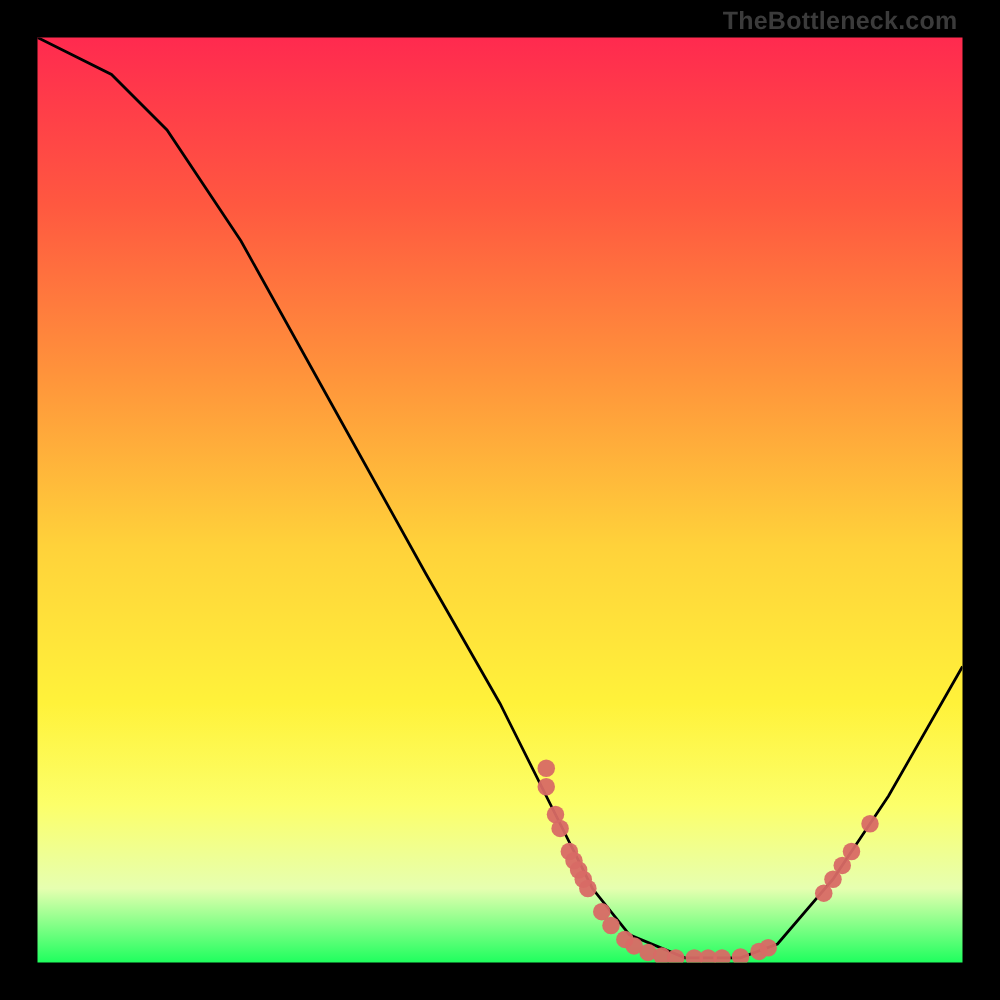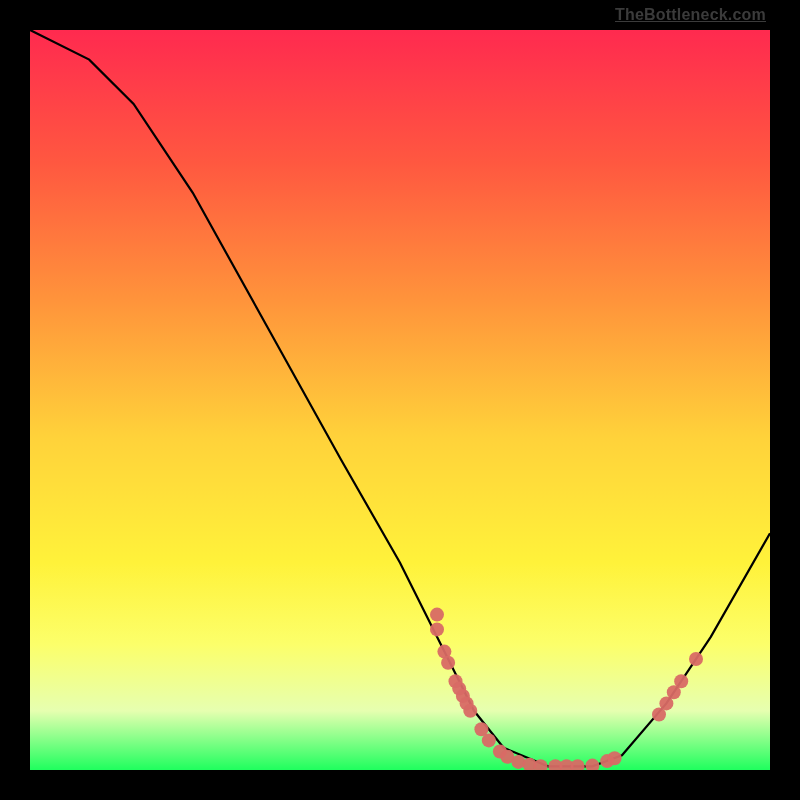--- a/index.html
+++ b/index.html
@@ -26,24 +26,23 @@
       #fcff6a 83%,
       #e6ffb0 92%,
       #1fff5e 100%
     );
   }
   .attr {
     position: absolute;
     top: 6px;
     right: 34px;
     color: #3b3b3b;
-    font-size: 16px;
+    font-size: 20px;
     font-weight: 600;
     letter-spacing: 0.2px;
-    text-decoration: underline;
   }
   svg {
     position: absolute;
     left: 0;
     top: 0;
   }
   .curve {
     fill: none;
     stroke: #000;
     stroke-width: 2.2;

